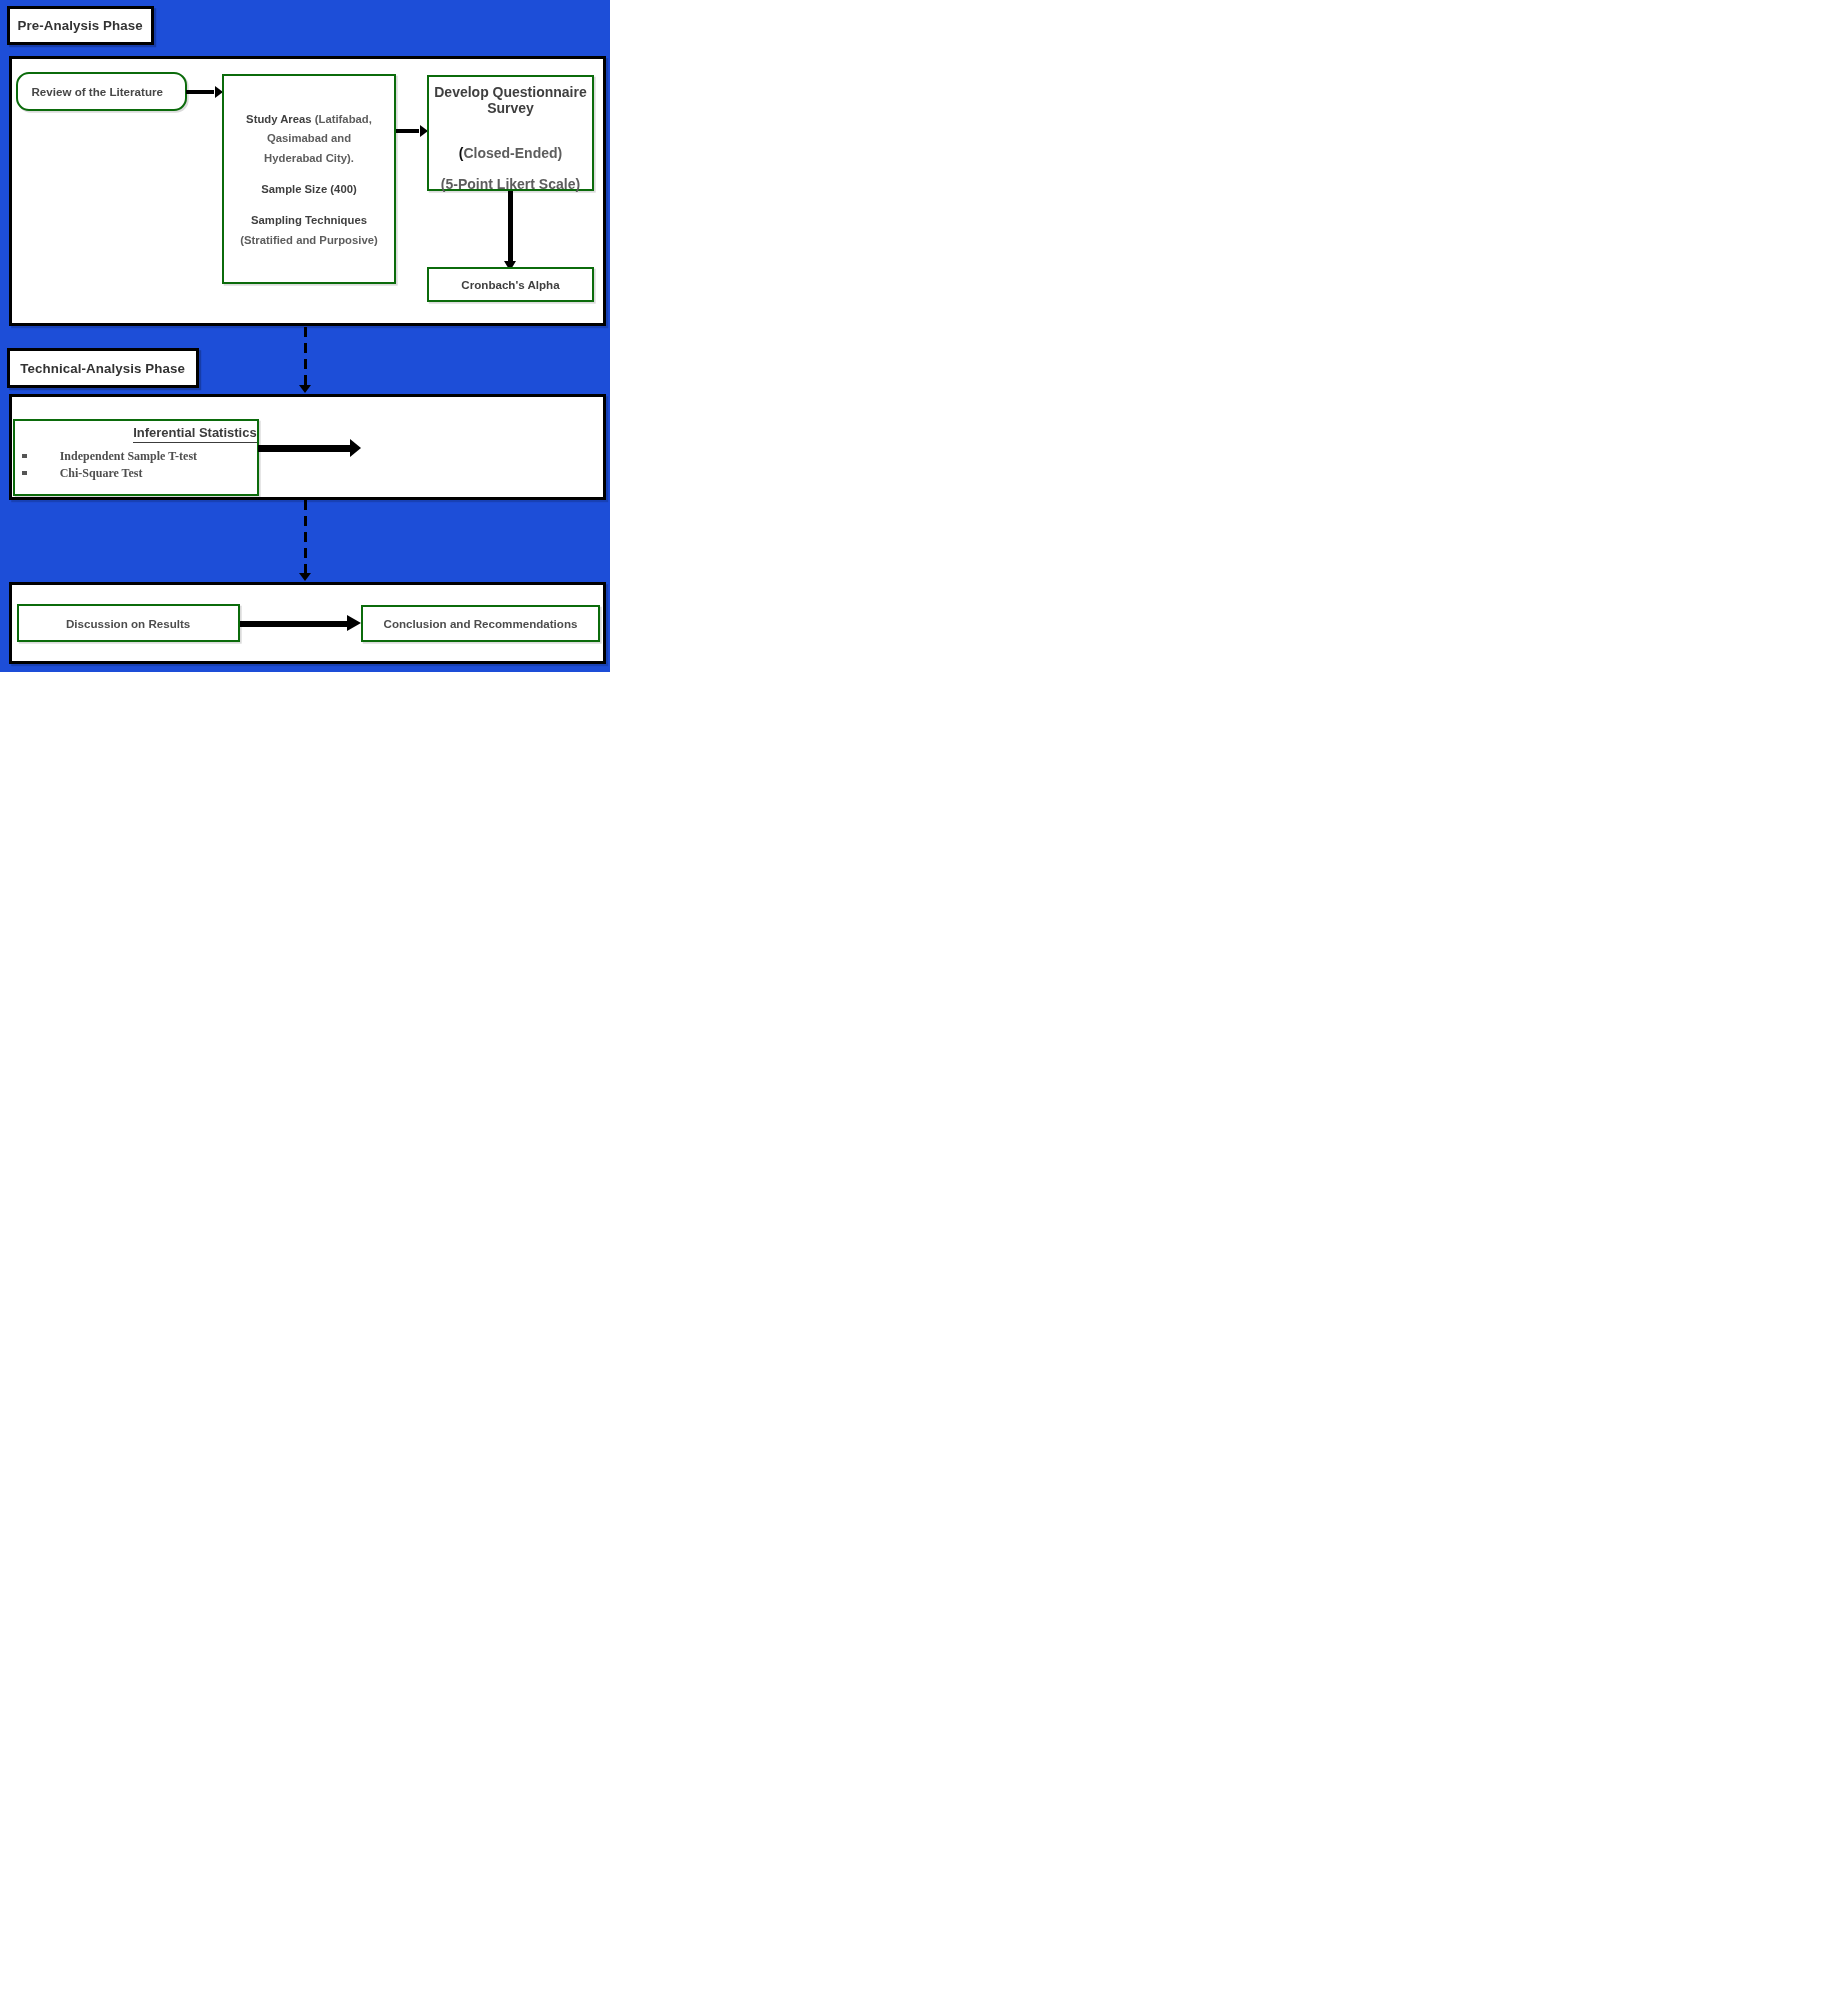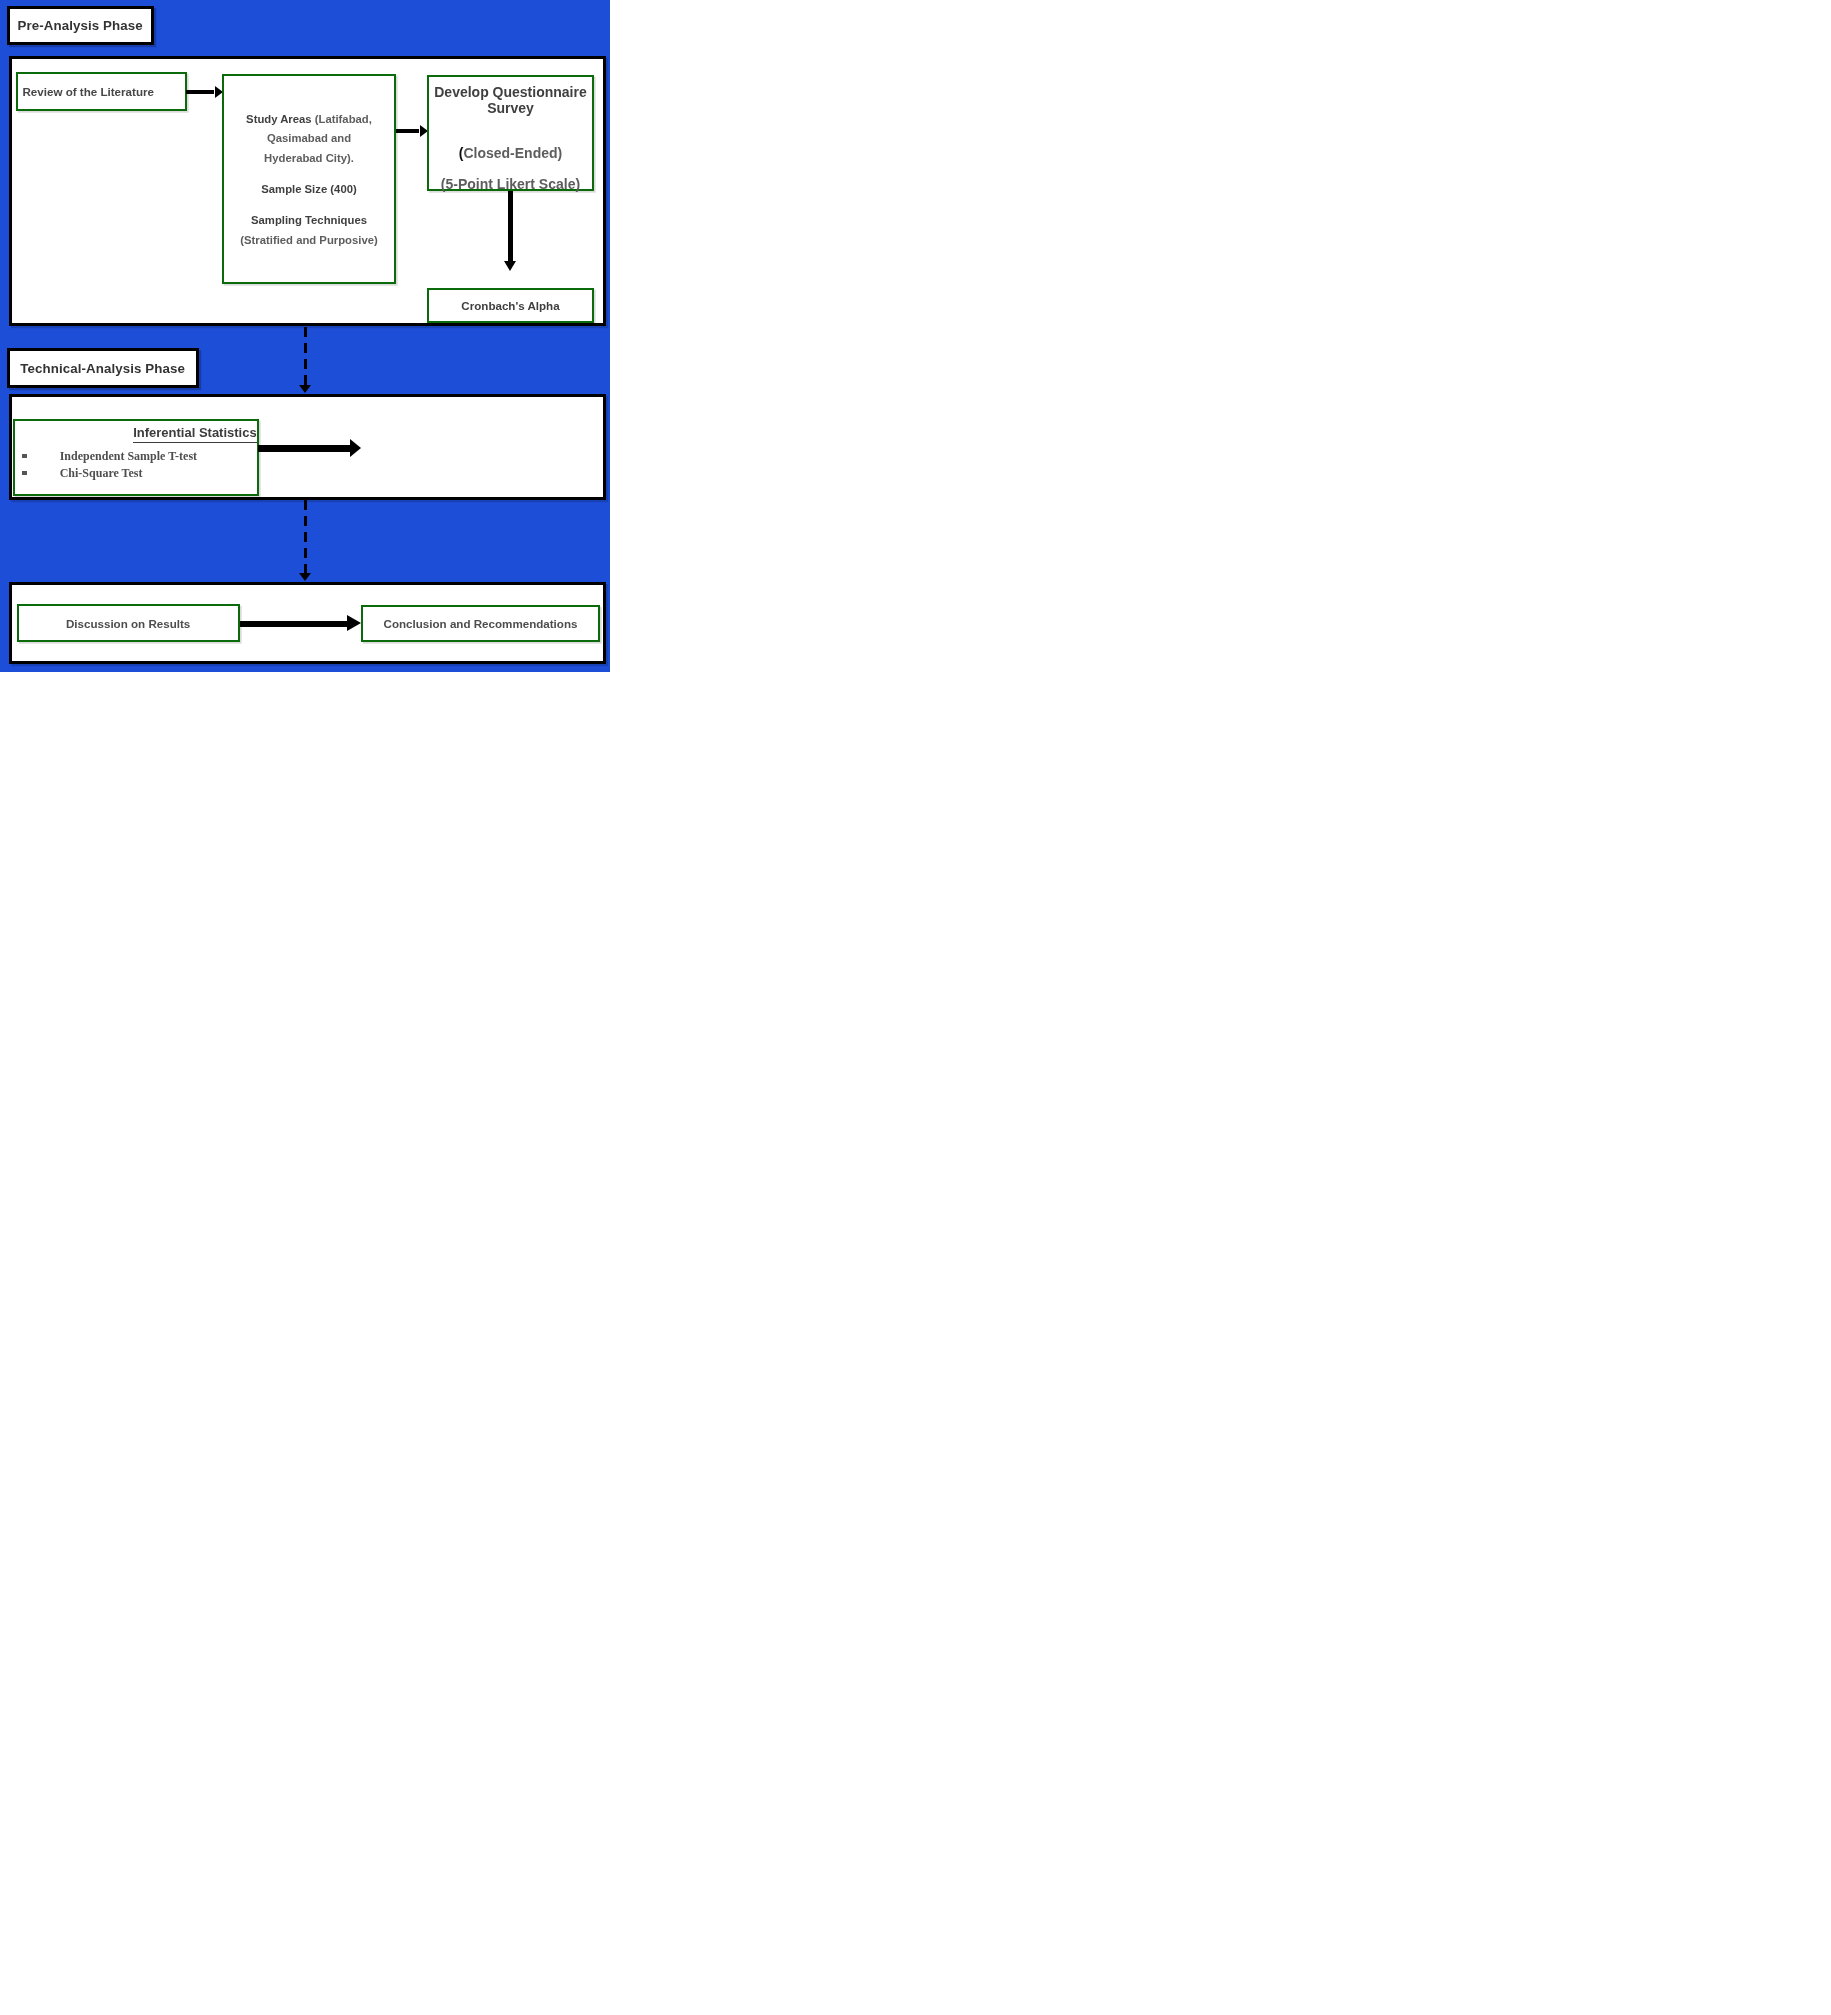--- a/index.html
+++ b/index.html
@@ -26,21 +26,21 @@
   }
   
   .gbox{
     border:2.8px solid #0b6b0b;background:#fff;
     box-shadow:1.7px 1.7px 0 rgba(0,0,0,.14);
   }
   .center-flex{display:flex;align-items:center;justify-content:center;}
   .txt-dark{color:#3f3f3f;}
   .txt-gray{color:#5d5d5d;}
 
-  .review-box{display:flex;align-items:center;font-size:11.6px;font-weight:700;color:#474747;padding-left:5px;}
+  .review-box{display:flex;align-items:center;font-size:11.6px;font-weight:700;color:#474747;padding-left:14px;border-radius:13px;}
 
   .study-content{padding-top:34px;text-align:center;font-size:11.3px;font-weight:700;line-height:19.4px;}
   .study-content .grp4{margin-top:11.6px;}
   .study-content .grp5{margin-top:12px;}
 
   .dev-content{padding-top:6.6px;text-align:center;font-size:14px;font-weight:700;line-height:16.6px;}
   .dev-content .l3{margin-top:28px;}
   .dev-content .l4{margin-top:14.4px;}
   .paren-black{color:#0d0d0d;}
 
@@ -103,21 +103,21 @@
       <div class="txt-dark">Develop Questionnaire</div>
       <div class="txt-dark">Survey</div>
       <div class="l3"><span class="paren-black">(</span><span class="txt-gray">Closed-Ended)</span></div>
       <div class="txt-gray l4">(5-Point Likert Scale)</div>
     </div>
   </div>
 
   <div class="abs vbar" style="left:508px;top:191px;width:5px;height:70px;"></div>
   <div class="abs tri-down" style="left:504px;top:261px;"></div>
 
-  <div class="abs gbox center-flex cronbach" style="left:427px;top:288px;width:167px;height:35px;">
+  <div class="abs gbox center-flex cronbach" style="left:427px;top:267px;width:167px;height:35px;">
     <span>Cronbach's Alpha</span>
   </div>
 
   <div class="abs dash-v" style="left:304px;top:327px;width:3.3px;height:59px;"></div>
   <div class="abs tri-down dash" style="left:299px;top:385px;"></div>
 
   <div class="abs phase-label" style="left:6.6px;top:348px;width:192px;height:40px;">
     <span>Technical-Analysis Phase</span>
   </div>
 

